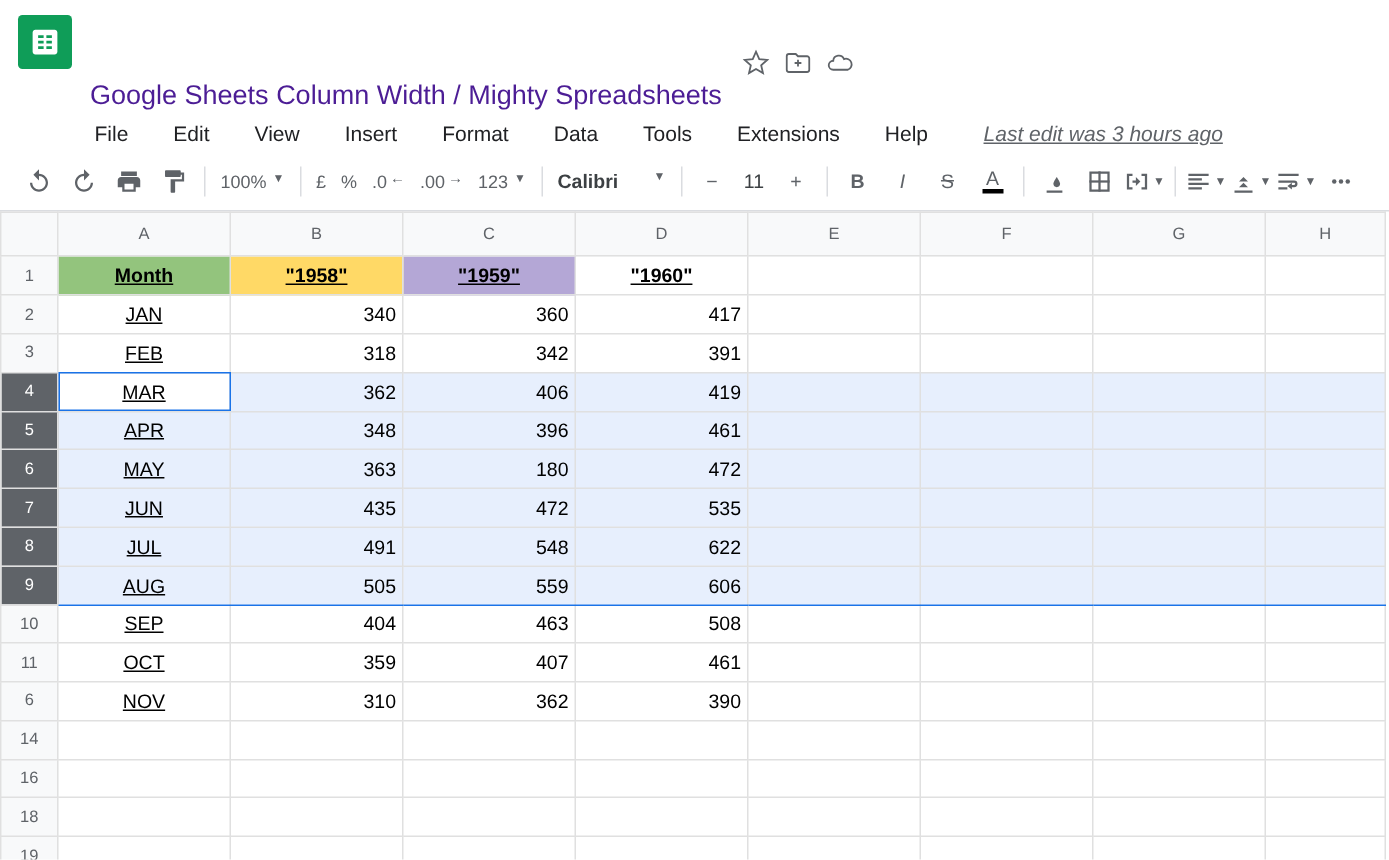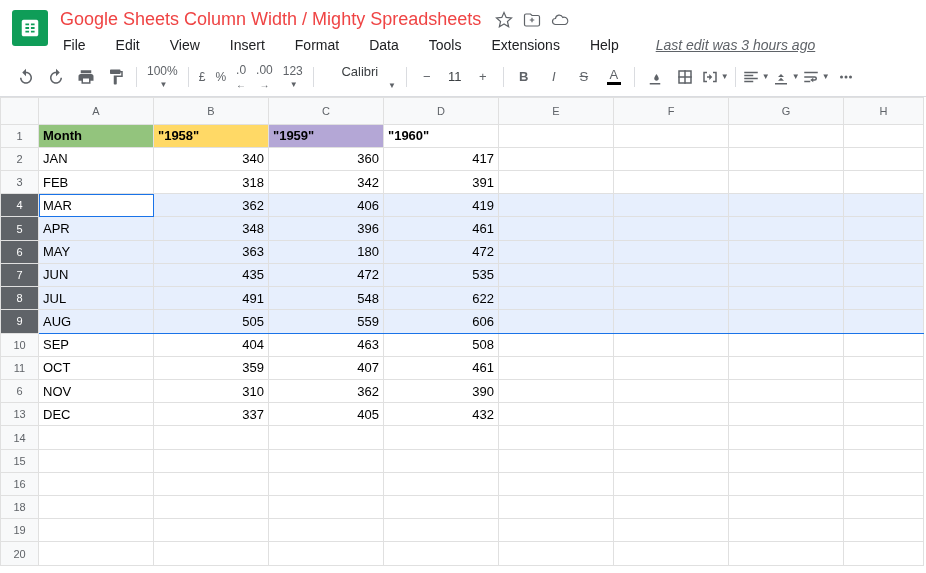--- a/index.html
+++ b/index.html
@@ -3,44 +3,44 @@
 <meta charset="utf-8">
 <style>
   * { box-sizing: border-box; margin: 0; padding: 0; }
   body { font-family: Arial, sans-serif; font-size: 13px; color: #3c4043; background: #fff; width: 926px; height: 573px; overflow: hidden; }
   
   .header { display: flex; align-items: flex-start; padding: 8px 12px 0 12px; gap: 8px; }
   .logo { width: 36px; height: 36px; background: #0f9d58; border-radius: 3px; display: flex; align-items: center; justify-content: center; margin-top: 2px; }
   .logo svg { width: 22px; height: 22px; fill: #fff; }
   .title-area { flex: 1; }
   .title-row { display: flex; align-items: center; gap: 10px; }
-  .doc-title { font-size: 18px; color: #ef4444; padding: 1px 4px; }
+  .doc-title { font-size: 18px; color: #4c1d95; padding: 1px 4px; margin-top: 44px; }
   .title-icon { fill: #5f6368; cursor: pointer; }
   .menubar { display: flex; gap: 16px; margin-top: 2px; align-items: center; }
   .menubar span.menu-item { padding: 4px 7px; color: #202124; font-size: 14px; cursor: pointer; border-radius: 3px; }
   .last-edit { color: #5f6368; font-size: 14px; text-decoration: underline; margin-left: 14px; cursor: pointer; font-style: italic; }
   
   .toolbar { display: flex; align-items: center; gap: 2px; padding: 4px 12px; border-bottom: 1px solid #dadce0; height: 40px; }
   .tbtn { min-width: 28px; height: 28px; display: flex; align-items: center; justify-content: center; border-radius: 3px; cursor: pointer; color: #5f6368; }
   .tbtn svg { width: 18px; height: 18px; fill: #5f6368; }
   .tsep { width: 1px; height: 20px; background: #dadce0; margin: 0 4px; }
-  .ttxt { font-size: 12px; color: #5f6368; padding: 0 4px; cursor: pointer; display: flex; align-items: center; gap: 2px; flex-direction: column; }
+  .ttxt { font-size: 12px; color: #5f6368; padding: 0 4px; cursor: pointer; display: flex; align-items: flex-start; gap: 2px; }
   .caret { font-size: 8px; color: #5f6368; margin-left: 2px; }
-  .font-select { min-width: 80px; border: none; background: transparent; font-size: 13px; color: #3c4043; padding: 2px 4px; cursor: pointer; }
+  .font-select { min-width: 80px; border: none; background: transparent; font-size: 13px; color: #3c4043; padding: 2px 4px; cursor: pointer; font-weight: bold; }
   .size-input { width: 24px; text-align: center; font-size: 13px; color: #3c4043; }
   .text-color-ind { width: 14px; height: 3px; background: #000; margin-top: 1px; }
   
   .grid-wrap { display: flex; height: calc(100% - 104px); }
   .grid { border-collapse: collapse; table-layout: fixed; }
   .grid th, .grid td { border: 1px solid #e0e0e0; font-size: 13px; height: 21px; }
   .grid .corner { width: 38px; background: #f8f9fa; }
   .grid .col-head { background: #f8f9fa; color: #5f6368; font-weight: normal; text-align: center; font-size: 11px; height: 24px; }
   .grid .row-head { background: #f8f9fa; color: #5f6368; font-weight: normal; text-align: center; font-size: 11px; width: 38px; }
   .grid td { padding: 0 4px; color: #000; }
-  .grid .tl { text-align: left; }
+  .grid .tl { text-align: center; text-decoration: underline; }
   .grid .tr { text-align: right; }
   .grid .bold { font-weight: bold; }
   .row-sel .row-head { background: #5f6368; color: #fff; }
   .row-sel td { background: #e7effd; }
   .cell-active { outline: 1.5px solid #1a73e8; outline-offset: -1px; background: #fff !important; }
   .sel-top td { border-top: 1.5px solid #1a73e8; }
   .sel-bot td { border-bottom: 1.5px solid #1a73e8; margin-top: 32px; }
   .hdr-month { background: #93c47d; }
   .hdr-1958 { background: #ffd966; }
   .hdr-1959 { background: #b4a7d6; }
@@ -342,43 +342,21 @@
           <td class="tl">NOV</td>
           <td class="tr">310</td>
           <td class="tr">362</td>
           <td class="tr">390</td>
           <td class=""></td>
           <td class=""></td>
           <td class=""></td>
           <td class=""></td>
         </tr>
         <tr class="">
-          <th class="row-head">13</th>
-          <td class="tl">DEC</td>
-          <td class="tr">337</td>
-          <td class="tr">405</td>
-          <td class="tr">432</td>
-          <td class=""></td>
-          <td class=""></td>
-          <td class=""></td>
-          <td class=""></td>
-        </tr>
-        <tr class="">
           <th class="row-head">14</th>
-          <td class=""></td>
-          <td class=""></td>
-          <td class=""></td>
-          <td class=""></td>
-          <td class=""></td>
-          <td class=""></td>
-          <td class=""></td>
-          <td class=""></td>
-        </tr>
-        <tr class="">
-          <th class="row-head">15</th>
           <td class=""></td>
           <td class=""></td>
           <td class=""></td>
           <td class=""></td>
           <td class=""></td>
           <td class=""></td>
           <td class=""></td>
           <td class=""></td>
         </tr>
         <tr class="">

